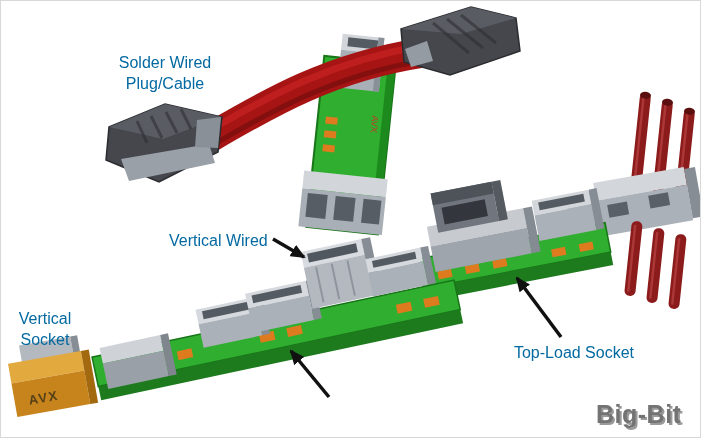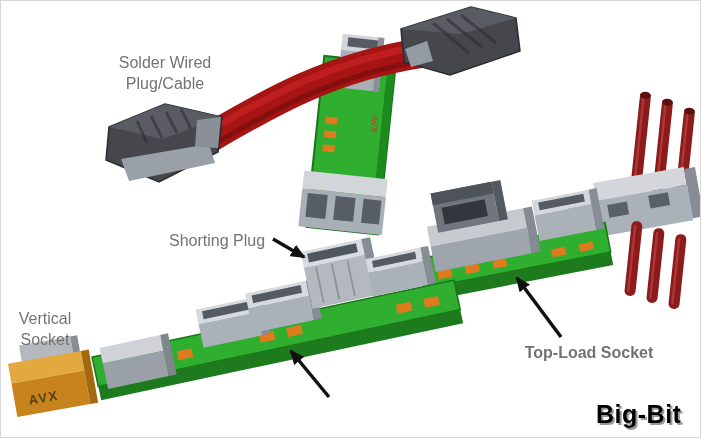--- a/index.html
+++ b/index.html
@@ -9,40 +9,40 @@
     height: 438px;
     background: #ffffff;
     border: 1px solid #d8d8d8;
     box-sizing: border-box;
     overflow: hidden;
     font-family: "Liberation Sans", sans-serif;
   }
   #scene { position: absolute; left: 0; top: 0; }
   .label {
     position: absolute;
-    color: #737373;
+    color: #0369a1;
     font-size: 16px;
     line-height: 1.3;
     white-space: pre-line;
     text-align: center;
   }
   .label.left-align { text-align: left; }
   #solder-label   { left: 86px;  top: 52px;  width: 156px; }
   #idc-label      { left: 542px; top: 56px;  width: 156px; }
   #vplug-label    { left: 168px; top: 230px; width: 120px; }
   #shorting-label { left: 2px;   top: 308px; width: 84px;  }
-  #topload-label  { left: 509px; top: 342px; width: 158px; font-weight: bold; }
+  #topload-label  { left: 494px; top: 342px; width: 158px; }
   #smt-label      { left: 334px; top: 394px; width: 190px; }
   #bigbit-logo {
     position: absolute;
     left: 595px; top: 399px;
     font-size: 25px;
     font-weight: bold;
     letter-spacing: 0.5px;
-    color: #000000;
+    color: #737373;
     text-shadow: 2px 2px 0 #9a9a9a;
   }
 </style>
 </head>
 <body>
 
 <div id="stage">
 
   <svg id="scene" width="701" height="438" viewBox="0 0 701 438">
     <defs>
@@ -225,19 +225,19 @@
       <text x="26" y="400" font-size="13" font-weight="bold" letter-spacing="1.5" fill="#564018">AVX</text>
     </g>
 
     <line x1="272" y1="238" x2="303" y2="256" stroke="#111111" stroke-width="3.5" marker-end="url(#arrh)"></line>
     <line x1="560" y1="336" x2="516" y2="277" stroke="#111111" stroke-width="3.5" marker-end="url(#arrh)"></line>
     <line x1="328" y1="396" x2="290" y2="350" stroke="#111111" stroke-width="3.5" marker-end="url(#arrh)"></line>
   </svg>
 
   <div class="label" id="solder-label">Solder Wired
 Plug/Cable</div>
-  <div class="label left-align" id="vplug-label">Shorting Plug</div>
+  <div class="label left-align" id="vplug-label">Vertical Wired</div>
   <div class="label" id="shorting-label">Vertical
 Socket</div>
   <div class="label" id="topload-label">Top-Load Socket</div>
   <div id="bigbit-logo">Big-Bit</div>
 
 </div>
 
 </body></html>

